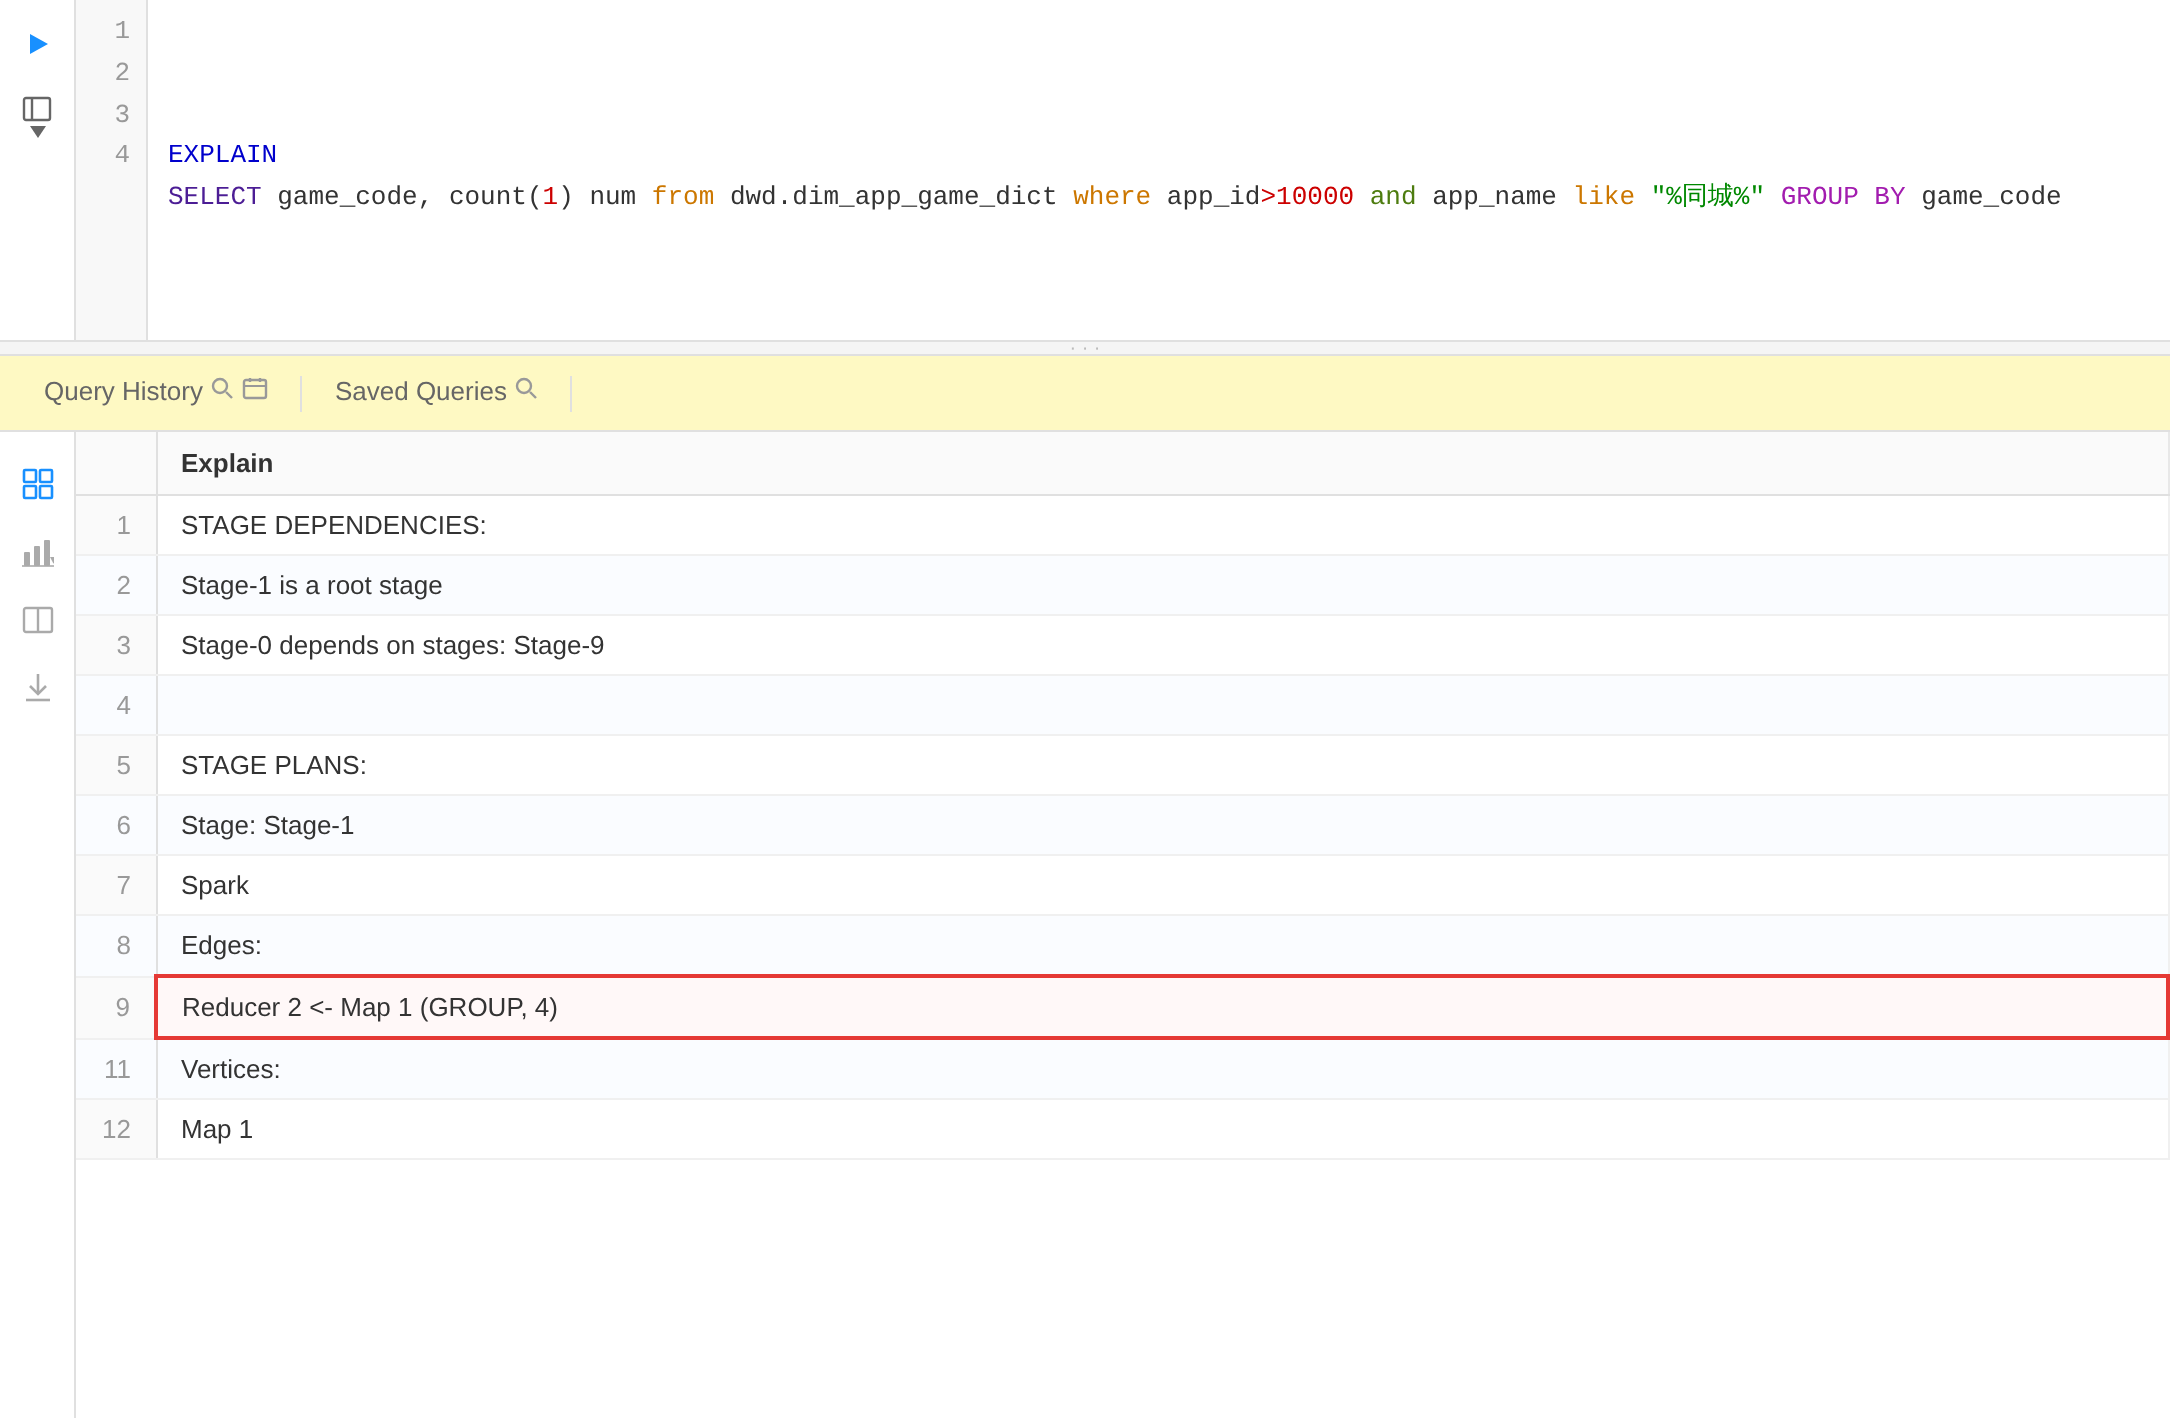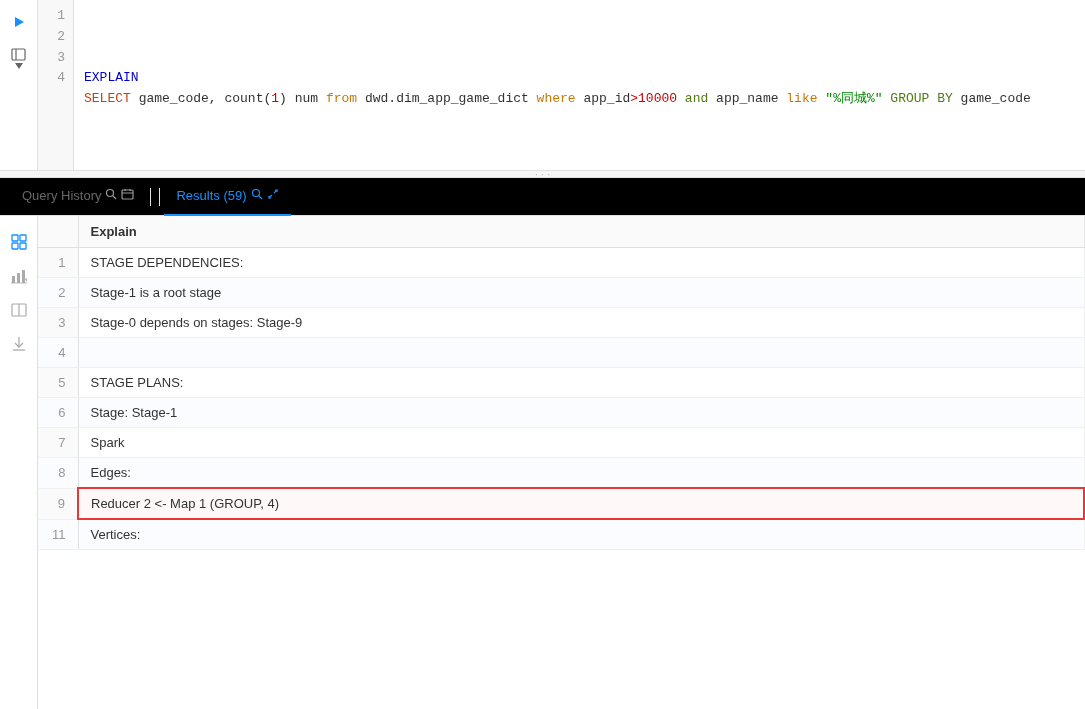--- a/index.html
+++ b/index.html
@@ -19,26 +19,26 @@
     .code-content {
       flex: 1;
       padding: 6px 10px;
       font-family: 'Courier New', monospace;
       font-size: 13px;
       line-height: 1.6;
       white-space: pre;
       overflow-x: auto;
     }
     .kw-explain { color: #0000cc; font-weight: normal; }
-    .kw-select { color: #c2410c; }
+    .kw-select { color: #4c1d95; }
     .kw-from { color: #cc7700; }
     .kw-where { color: #cc7700; }
     .kw-and { color: #4d7c0f; }
     .kw-like { color: #cc7700; }
-    .kw-group-by { color: #4d7c0f; }
+    .kw-group-by { color: #a21caf; }
     .str-val { color: #008800; }
     .num-val { color: #cc0000; }
     .fn-val { color: #333; }
     .col-name { color: #333; }
     .tbl-name { color: #333; }
 
     
     .left-toolbar {
       width: 38px;
       border-right: 1px solid #e0e0e0;
@@ -78,21 +78,21 @@
       cursor: row-resize;
       color: #bbb;
       font-size: 10px;
     }
 
     
     .tabs-bar {
       display: flex;
       align-items: center;
       border-bottom: 1px solid #e0e0e0;
-      background: #000000;
+      background: #fef9c3;
       padding: 0 10px;
       height: 38px;
     }
     .tab-item {
       display: flex;
       align-items: center;
       gap: 4px;
       padding: 0 12px;
       height: 38px;
       cursor: pointer;
@@ -251,38 +251,30 @@
         <span class="tab-icon">
           <svg width="13" height="12" viewBox="0 0 13 12" fill="none">
             <rect x="1" y="2" width="11" height="9" rx="1" stroke="#999" stroke-width="1.2" fill="none"></rect>
             <line x1="4" y1="1" x2="4" y2="3" stroke="#999" stroke-width="1.2"></line>
             <line x1="9" y1="1" x2="9" y2="3" stroke="#999" stroke-width="1.2"></line>
             <line x1="1" y1="5" x2="12" y2="5" stroke="#999" stroke-width="1"></line>
           </svg>
         </span>
       </div>
       <div class="tab-divider"></div>
-      <div class="tab-divider"></div>
-      <div class="tab-item active">
-        <span>Results (59)</span>
+      <div class="tab-item">
+        <span>Saved Queries</span>
         <span class="tab-icon">
           <svg width="12" height="12" viewBox="0 0 12 12" fill="none">
-            <circle cx="5" cy="5" r="3.5" stroke="#1890ff" stroke-width="1.2"></circle>
-            <line x1="8" y1="8" x2="11" y2="11" stroke="#1890ff" stroke-width="1.2"></line>
+            <circle cx="5" cy="5" r="3.5" stroke="#999" stroke-width="1.2"></circle>
+            <line x1="8" y1="8" x2="11" y2="11" stroke="#999" stroke-width="1.2"></line>
           </svg>
         </span>
-        <span class="tab-icon">
-          <svg width="12" height="12" viewBox="0 0 12 12" fill="none">
-            <polyline points="2,8 2,10 4,10" stroke="#1890ff" stroke-width="1.2" fill="none"></polyline>
-            <polyline points="8,2 10,2 10,4" stroke="#1890ff" stroke-width="1.2" fill="none"></polyline>
-            <line x1="2" y1="10" x2="5" y2="7" stroke="#1890ff" stroke-width="1.2"></line>
-            <line x1="10" y1="2" x2="7" y2="5" stroke="#1890ff" stroke-width="1.2"></line>
-          </svg>
-        </span>
-      </div>
+      </div>
+      <div class="tab-divider"></div>
     </div>
 
     <div class="bottom-content">
 
       <div class="left-panel">
         <div class="toolbar-btn" style="margin-top:4px;">
           <svg width="16" height="16" viewBox="0 0 16 16" fill="none">
             <rect x="1" y="1" width="6" height="6" rx="0.5" stroke="#1890ff" stroke-width="1.3" fill="none"></rect>
             <rect x="9" y="1" width="6" height="6" rx="0.5" stroke="#1890ff" stroke-width="1.3" fill="none"></rect>
             <rect x="1" y="9" width="6" height="6" rx="0.5" stroke="#1890ff" stroke-width="1.3" fill="none"></rect>
@@ -356,18 +348,22 @@
                 <td>    Edges:</td>
               </tr>
               <tr style="background: rgb(255, 248, 248);">
                 <td class="row-num">9</td>
                 <td class="highlight-cell">Reducer 2 &lt;- Map 1 (GROUP, 4)</td>
               </tr>
               <tr>
                 <td class="row-num">11</td>
                 <td>    Vertices:</td>
               </tr>
+              <tr>
+                <td class="row-num">12</td>
+                <td>      Map 1</td>
+              </tr>
             </tbody>
         </table>
       </div>
     </div>
   </div>
 </div>
 
 </body></html>

